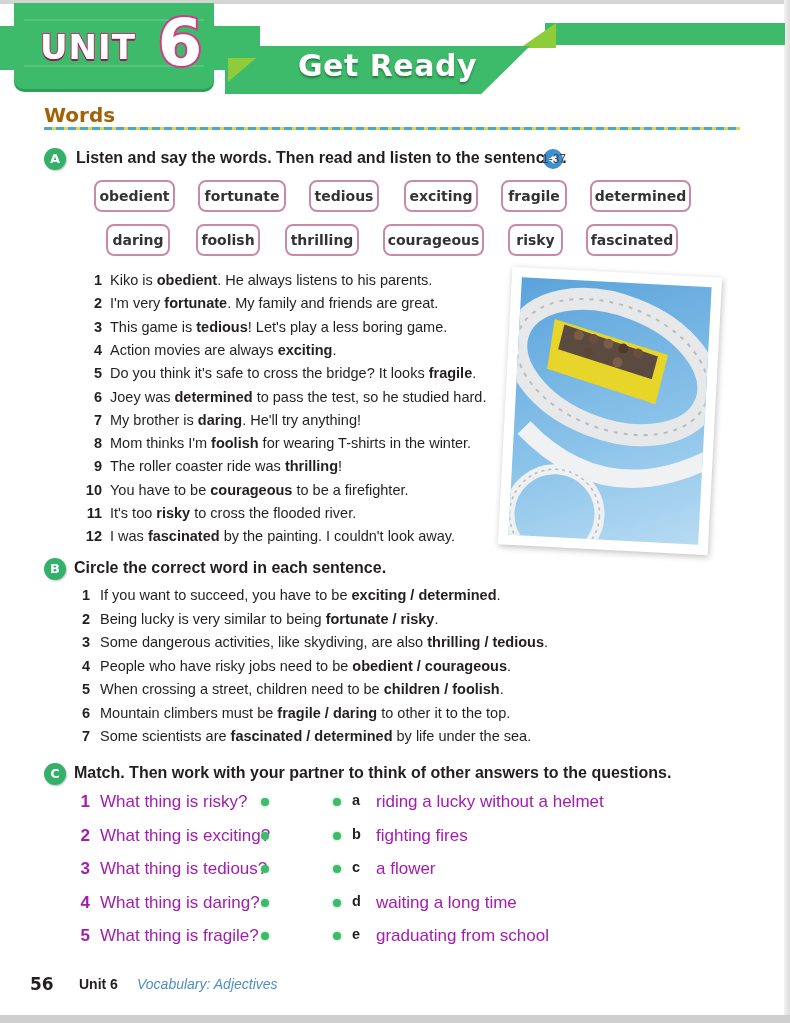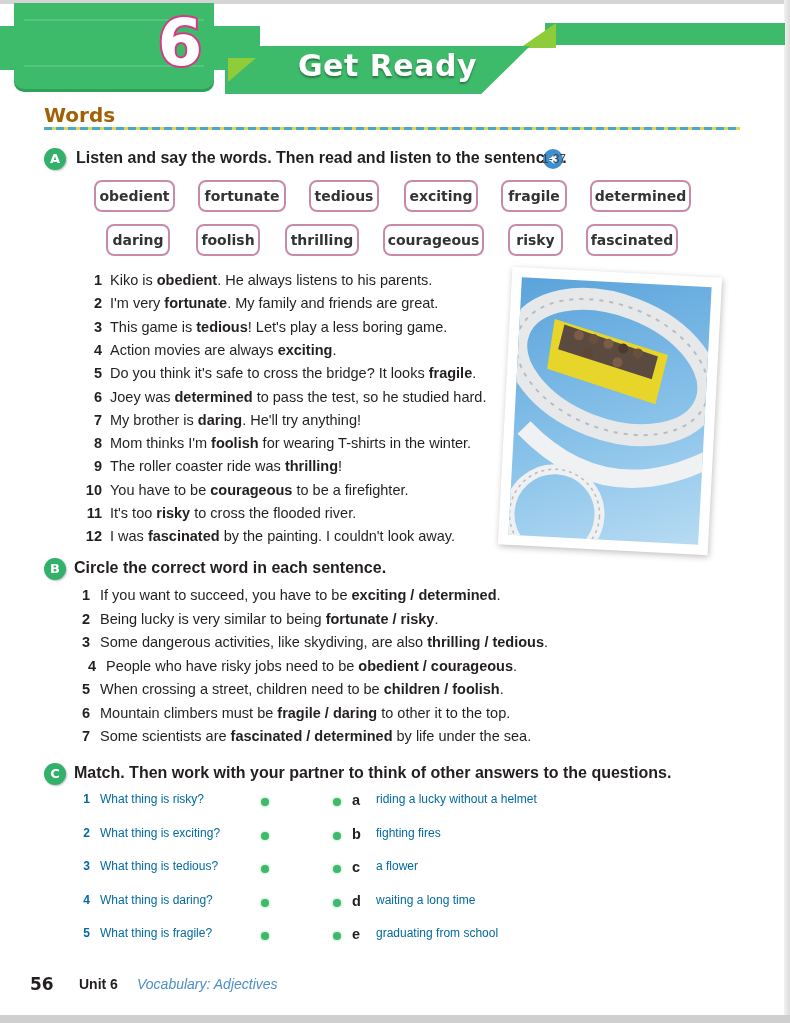--- a/index.html
+++ b/index.html
@@ -57,21 +57,21 @@
   .sent b { font-weight: bold; }
 
   .photo { position: absolute; left: 505px; top: 272px; width: 210px; height: 278px; background: #fff;
            transform: rotate(3deg); box-shadow: 1px 2px 6px rgba(0,0,0,0.25); }
   .photo-inner { position: absolute; left: 10px; top: 10px; right: 10px; bottom: 10px; overflow: hidden;
            background: linear-gradient(160deg, #5aa3db 0%, #8cc4ea 60%, #b7dbf3 100%); }
 
   .bsent { position: absolute; left: 76px; font-size: 14.5px; color: #231f20; white-space: nowrap; }
   .bsent .num { display: inline-block; width: 14px; text-align: right; margin-right: 10px; font-weight: bold; }
 
-  .crow { position: absolute; font-size: 12px; color: #0369a1; white-space: nowrap; }
+  .crow { position: absolute; font-size: 17px; color: #a21caf; white-space: nowrap; }
   .crow .num { display: inline-block; width: 14px; text-align: right; margin-right: 10px; font-weight: bold; }
   .dot { position: absolute; width: 8px; height: 8px; border-radius: 50%; background: #3dba6a;
          box-shadow: 0 0 3px rgba(61,186,106,0.6); }
   .letter { position: absolute; font-weight: bold; font-size: 14.5px; }
 
   .footer-page { position: absolute; left: 30px; top: 974px; font-family: "DejaVu Sans", sans-serif; font-weight: bold; font-size: 17px; }
   .footer-unit { position: absolute; left: 79px; top: 976px; font-weight: bold; font-size: 14px; }
   .footer-topic { position: absolute; left: 137px; top: 976px; font-style: italic; font-size: 14px; color: #4d8fc6; }
 </style>
 </head>
@@ -81,20 +81,21 @@
 <div class="right-gray"></div>
 
 <div>
   <div class="banner-left"></div>
   <div class="banner-right"></div>
   <div class="banner-fold"></div>
   <div class="banner-main"></div>
   <div class="banner-tail"></div>
   <div class="unit-badge">
     <div class="unit-badge-inner"></div>
+    <span class="unit-word">UNIT</span>
     <span class="unit-num">6</span>
   </div>
   <div class="get-ready">Get Ready</div>
 </div>
 
 <div class="words-heading">Words</div>
 <div class="words-rule"></div>
 
 <div class="section-badge" style="left:44px; top:148px;">A</div>
 <div class="section-title" style="left:76px; top:149px;">Listen and say the words. Then read and listen to the sentences.</div>
@@ -152,21 +153,21 @@
     </svg>
   </div>
 </div>
 
 <div class="section-badge" style="left:44px; top:558px;">B</div>
 <div class="section-title" style="left:74px; top:559px;">Circle the correct word in each sentence.</div>
 <div id="b-list">
     <div class="bsent" style="top: 587px;"><span class="num">1</span><span>If you want to succeed, you have to be </span><b>exciting / determined</b><span>.</span></div>
     <div class="bsent" style="top: 610.5px;"><span class="num">2</span><span>Being lucky is very similar to being </span><b>fortunate / risky</b><span>.</span></div>
     <div class="bsent" style="top: 634px;"><span class="num">3</span><span>Some dangerous activities, like skydiving, are also </span><b>thrilling / tedious</b><span>.</span></div>
-    <div class="bsent" style="top: 657.5px; margin-left: 6px;"><span class="num">4</span><span>People who have risky jobs need to be </span><b>obedient / courageous</b><span>.</span></div>
+    <div class="bsent" style="top: 657.5px;"><span class="num">4</span><span>People who have risky jobs need to be </span><b>obedient / courageous</b><span>.</span></div>
     <div class="bsent" style="top: 681px;"><span class="num">5</span><span>When crossing a street, children need to be </span><b>children / foolish</b><span>.</span></div>
     <div class="bsent" style="top: 704.5px;"><span class="num">6</span><span>Mountain climbers must be </span><b>fragile / daring</b><span> to other it to the top.</span></div>
     <div class="bsent" style="top: 728px;"><span class="num">7</span><span>Some scientists are </span><b>fascinated / determined</b><span> by life under the sea.</span></div>
   </div>
 
 <div class="section-badge" style="left:44px; top:763px;">C</div>
 <div class="section-title" style="left:74px; top:764px;">Match. Then work with your partner to think of other answers to the questions.</div>
 <div id="c-list">
     <div class="crow" style="left: 76px; top: 792px;"><span class="num">1</span><span>What thing is risky?</span></div>
     <div class="dot" style="left: 261px; top: 798px;"></div>

